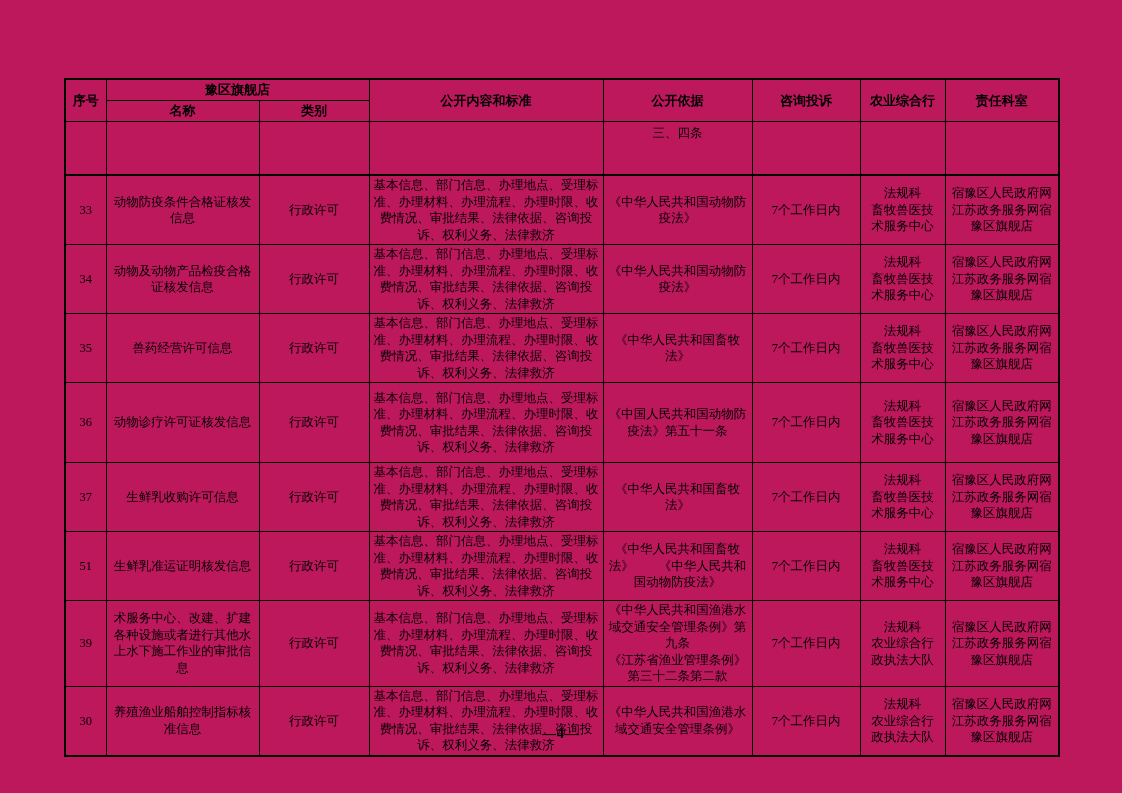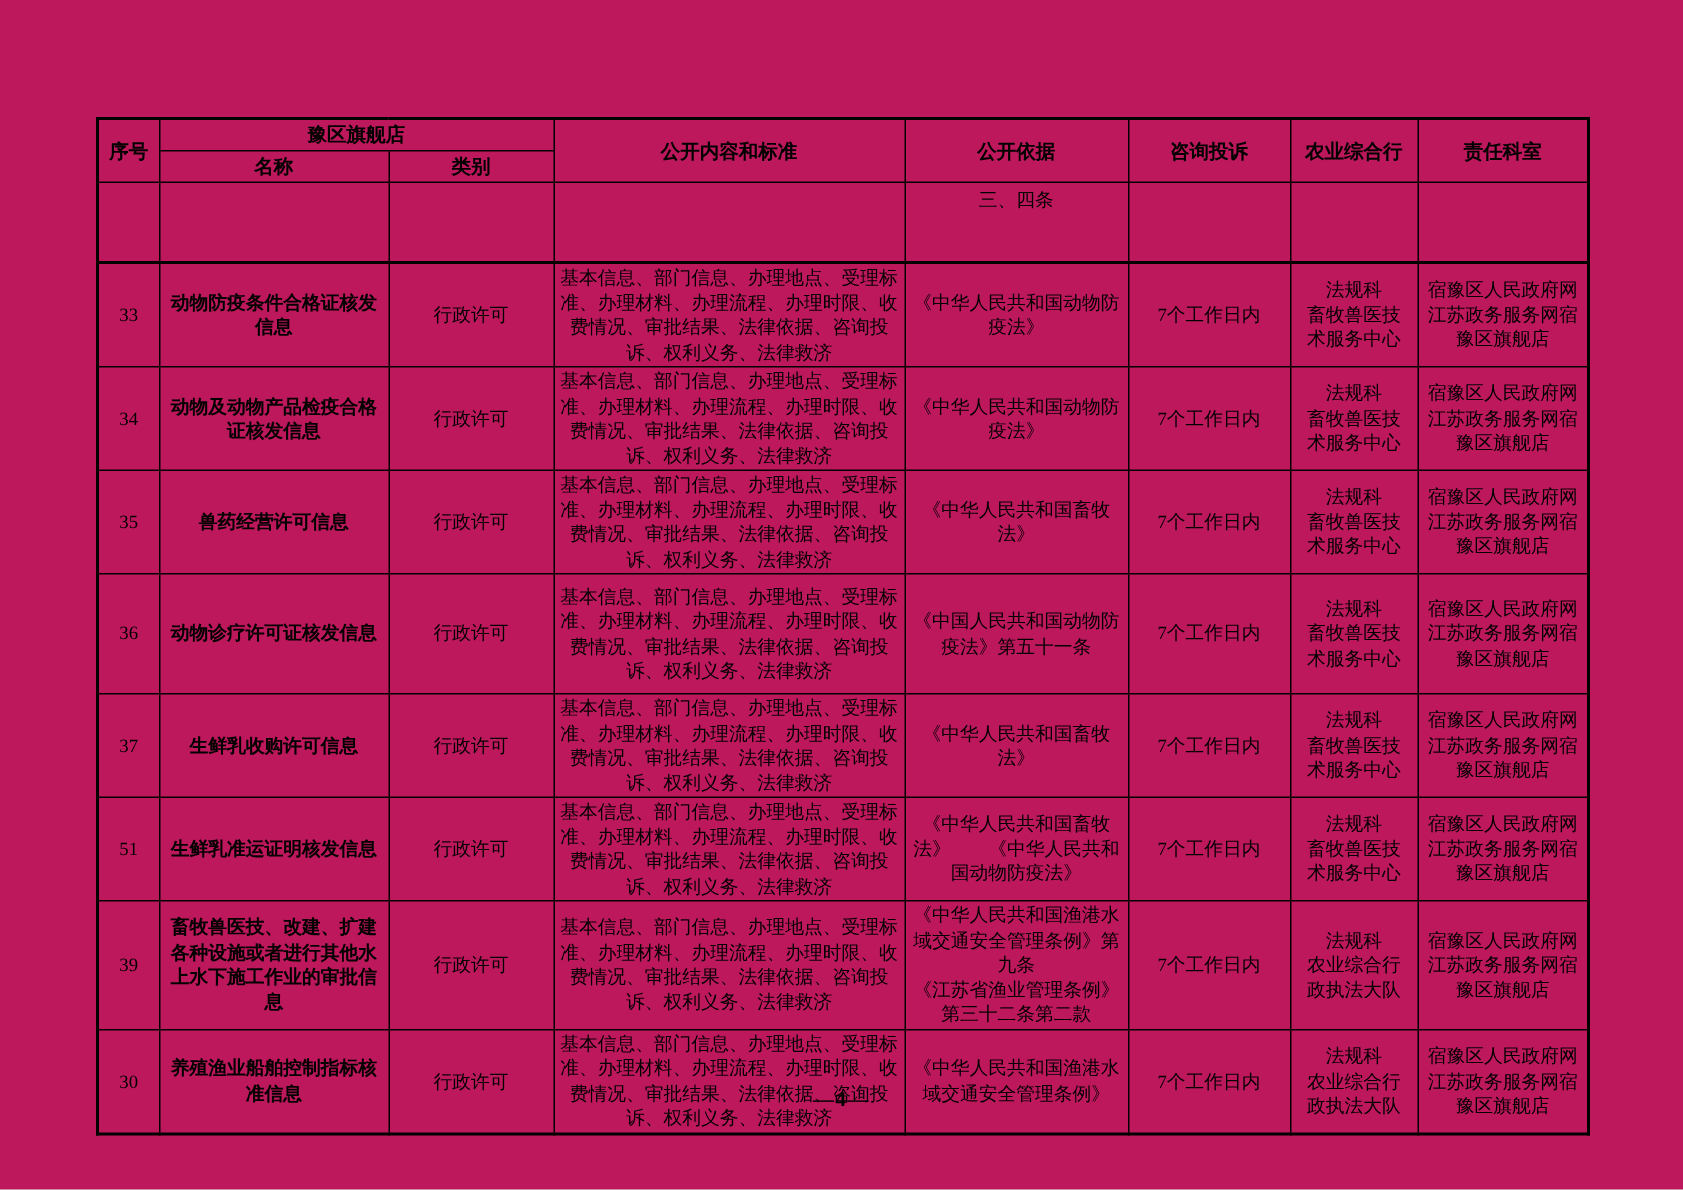--- a/index.html
+++ b/index.html
@@ -45,21 +45,20 @@
   tbody tr:nth-child(6){height:68px;}
   tbody tr:nth-child(7){height:68px;}
   tbody tr:nth-child(8){height:80px;}
   tbody tr:nth-child(9){height:70px;}
   tbody tr.cont-row td{vertical-align:top;padding-top:3px;}
   tbody tr.cont-row{border-bottom:2px solid #000;}
   td.cell-name{
     text-align:left;
     padding:2px 7px;
     line-height:1.45;
-    font-weight:bold;
   }
   td.cell-content{
     font-size:12px;
     text-align:justify;
     text-align-last:center;
     padding:2px 5px;
     line-height:1.3;
   }
   td.cell-basis{
     white-space:pre-line;
@@ -210,21 +209,21 @@
     <td class="cell-dept">法规科
 畜牧兽医技
 术服务中心</td>
     <td class="cell-channel">宿豫区人民政府网
 江苏政务服务网宿
 豫区旗舰店</td>
   </tr>
 
   <tr>
     <td class="cell-no">39</td>
-    <td class="cell-name">畜牧兽医技、改建、扩建各种设施或者进行其他水上水下施工作业的审批信息</td>
+    <td class="cell-name">术服务中心、改建、扩建各种设施或者进行其他水上水下施工作业的审批信息</td>
     <td class="cell-category">行政许可</td>
     <td class="cell-content">基本信息、部门信息、办理地点、受理标准、办理材料、办理流程、办理时限、收费情况、审批结果、法律依据、咨询投诉、权利义务、法律救济</td>
     <td class="cell-basis">《中华人民共和国渔港水域交通安全管理条例》第九条
 《江苏省渔业管理条例》第三十二条第二款</td>
     <td class="cell-time">7个工作日内</td>
     <td class="cell-dept">法规科
 农业综合行
 政执法大队</td>
     <td class="cell-channel">宿豫区人民政府网
 江苏政务服务网宿

